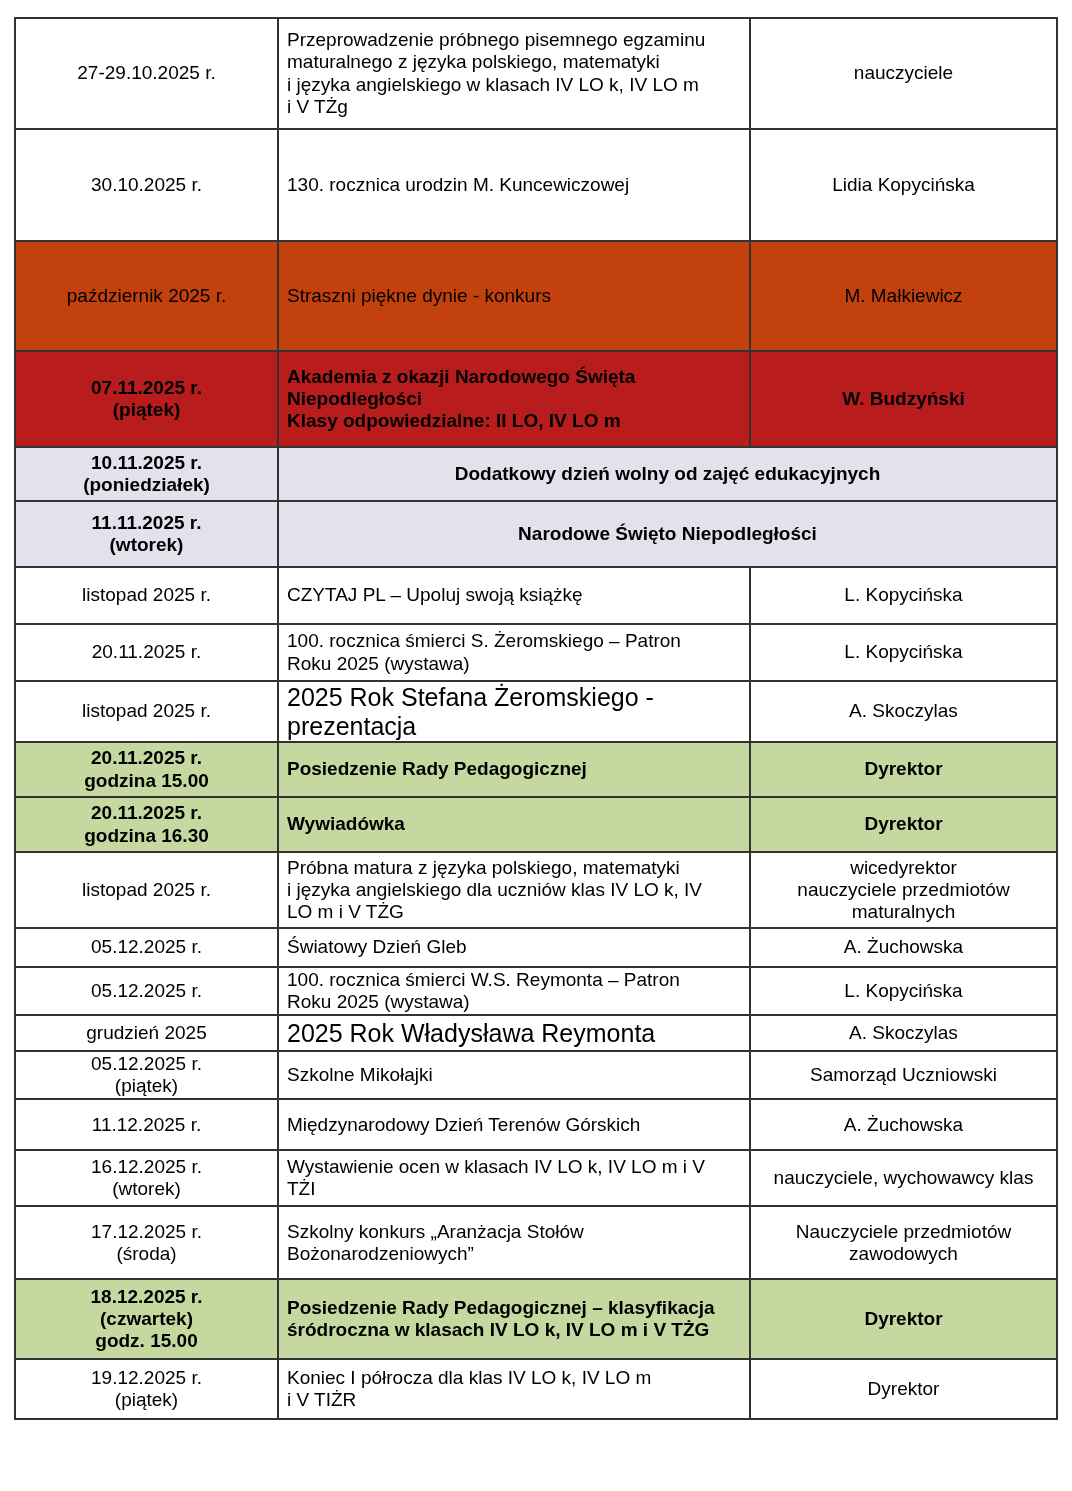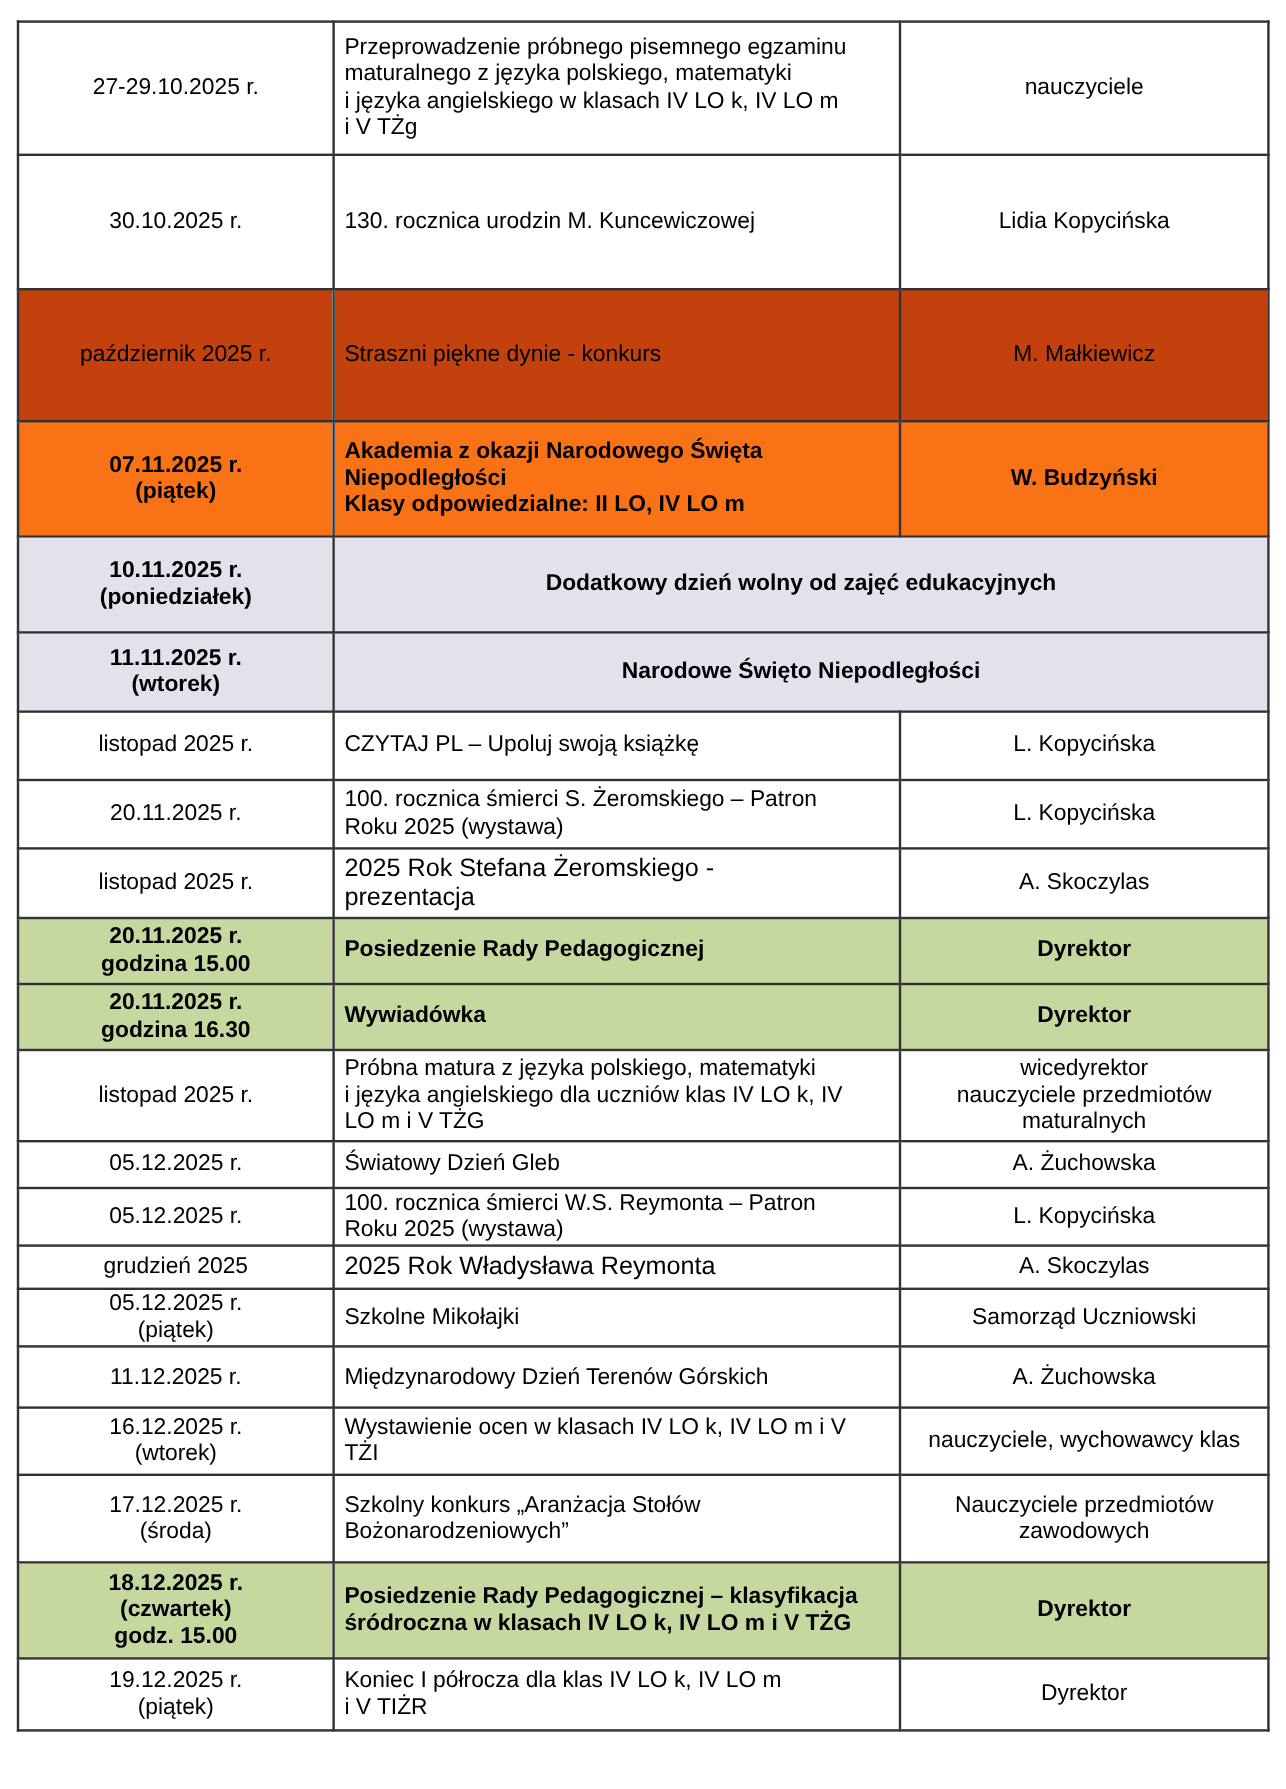--- a/index.html
+++ b/index.html
@@ -31,28 +31,28 @@
     vertical-align: middle;
     white-space: pre-line;
     overflow: hidden;
   }
   td.date-cell   { text-align: center; }
   td.event-cell  { text-align: left; }
   td.person-cell { text-align: center; }
   td.event-cell.merged { text-align: center; }
 
   tr.bold td { font-weight: bold; }
-  tr.large td.event-cell { font-size: 21px; line-height: 1.14; }
+  tr.large td.event-cell { font-size: 25px; line-height: 1.14; }
 
   
   tbody tr:nth-child(1)  { height: 111px; }
   tbody tr:nth-child(2)  { height: 112px; }
   tbody tr:nth-child(3)  { height: 110px; }
   tbody tr:nth-child(4)  { height: 96px;  }
-  tbody tr:nth-child(5)  { height: 80px; margin-left: 20px;  }
+  tbody tr:nth-child(5)  { height: 54px; margin-left: 20px;  }
   tbody tr:nth-child(6)  { height: 66px;  }
   tbody tr:nth-child(7)  { height: 57px;  }
   tbody tr:nth-child(8)  { height: 57px;  }
   tbody tr:nth-child(9)  { height: 58px;  }
   tbody tr:nth-child(10) { height: 55px;  }
   tbody tr:nth-child(11) { height: 55px;  }
   tbody tr:nth-child(12) { height: 76px;  }
   tbody tr:nth-child(13) { height: 39px;  }
   tbody tr:nth-child(14) { height: 44px;  }
   tbody tr:nth-child(15) { height: 36px;  }
@@ -86,21 +86,21 @@
         <tr style="background: rgb(255, 255, 255);">
           <td class="date-cell">30.10.2025 r.</td>
           <td class="event-cell">130. rocznica urodzin M. Kuncewiczowej</td>
           <td class="person-cell">Lidia Kopycińska</td>
         </tr>
         <tr style="background: #c2410c;">
           <td class="date-cell">październik 2025 r.</td>
           <td class="event-cell">Straszni piękne dynie - konkurs</td>
           <td class="person-cell">M. Małkiewicz</td>
         </tr>
-        <tr class="bold" style="background: #f97316;">
+        <tr class="bold" style="background: #b91c1c;">
           <td class="date-cell">07.11.2025 r.
 (piątek)</td>
           <td class="event-cell">Akademia z okazji Narodowego Święta
 Niepodległości
 Klasy odpowiedzialne: II LO, IV LO m</td>
           <td class="person-cell">W. Budzyński</td>
         </tr>
         <tr class="bold" style="background: rgb(228, 224, 236);">
           <td class="date-cell">10.11.2025 r.
 (poniedziałek)</td>

